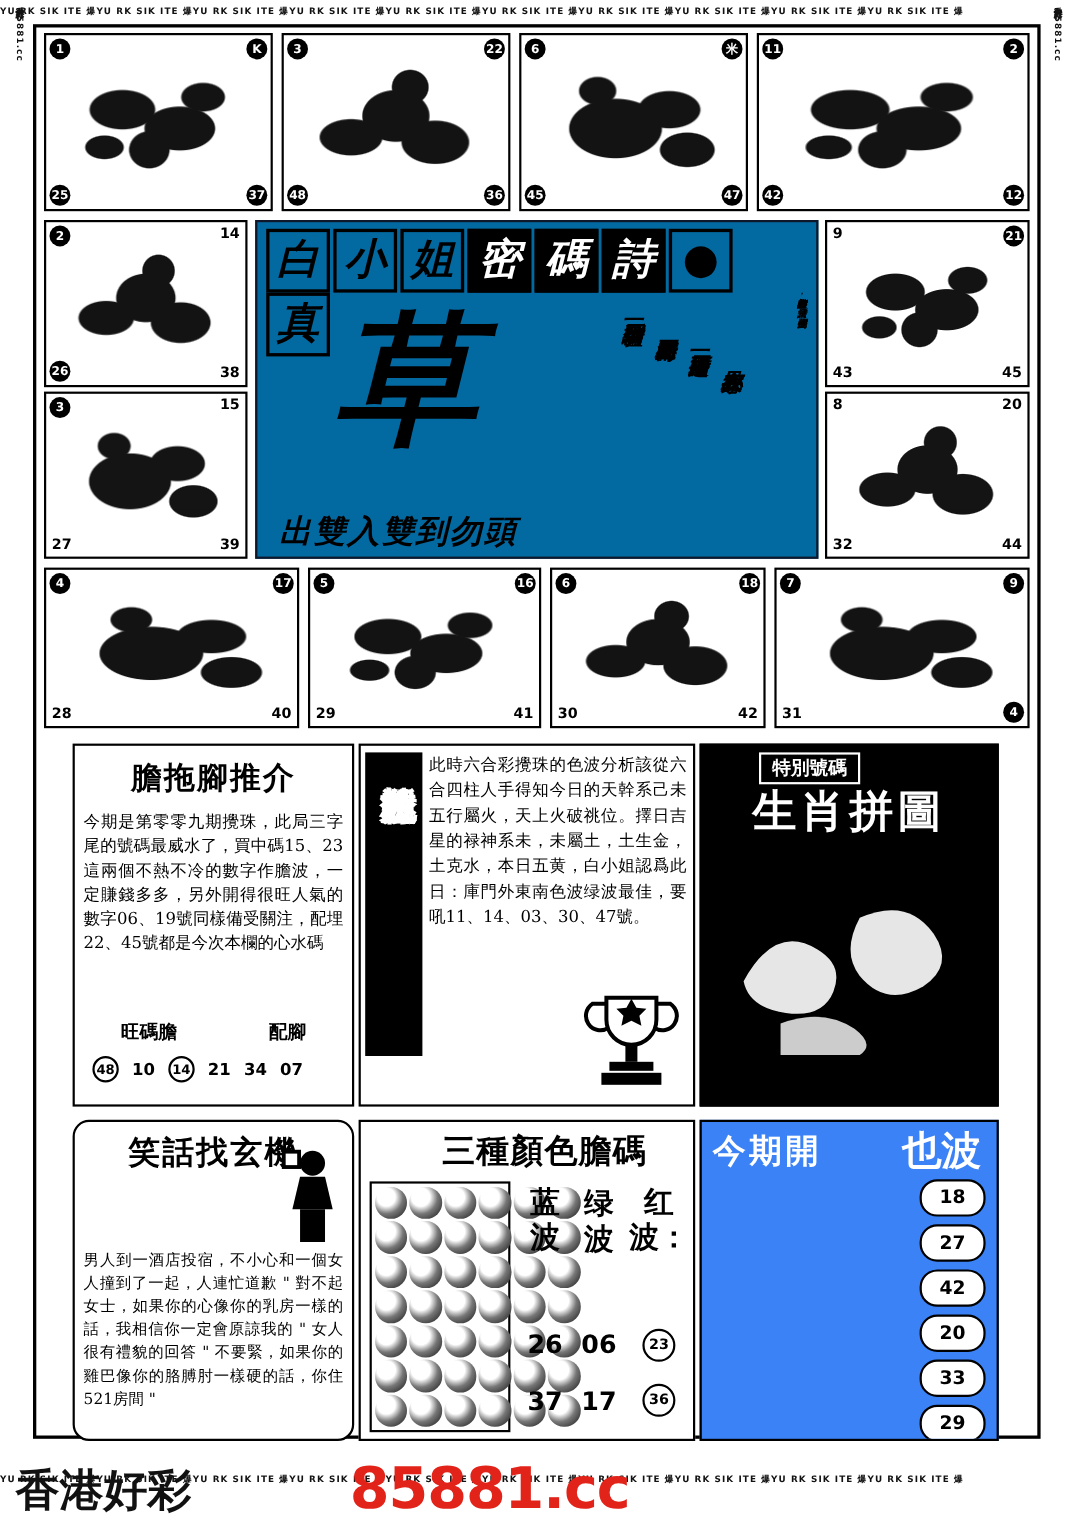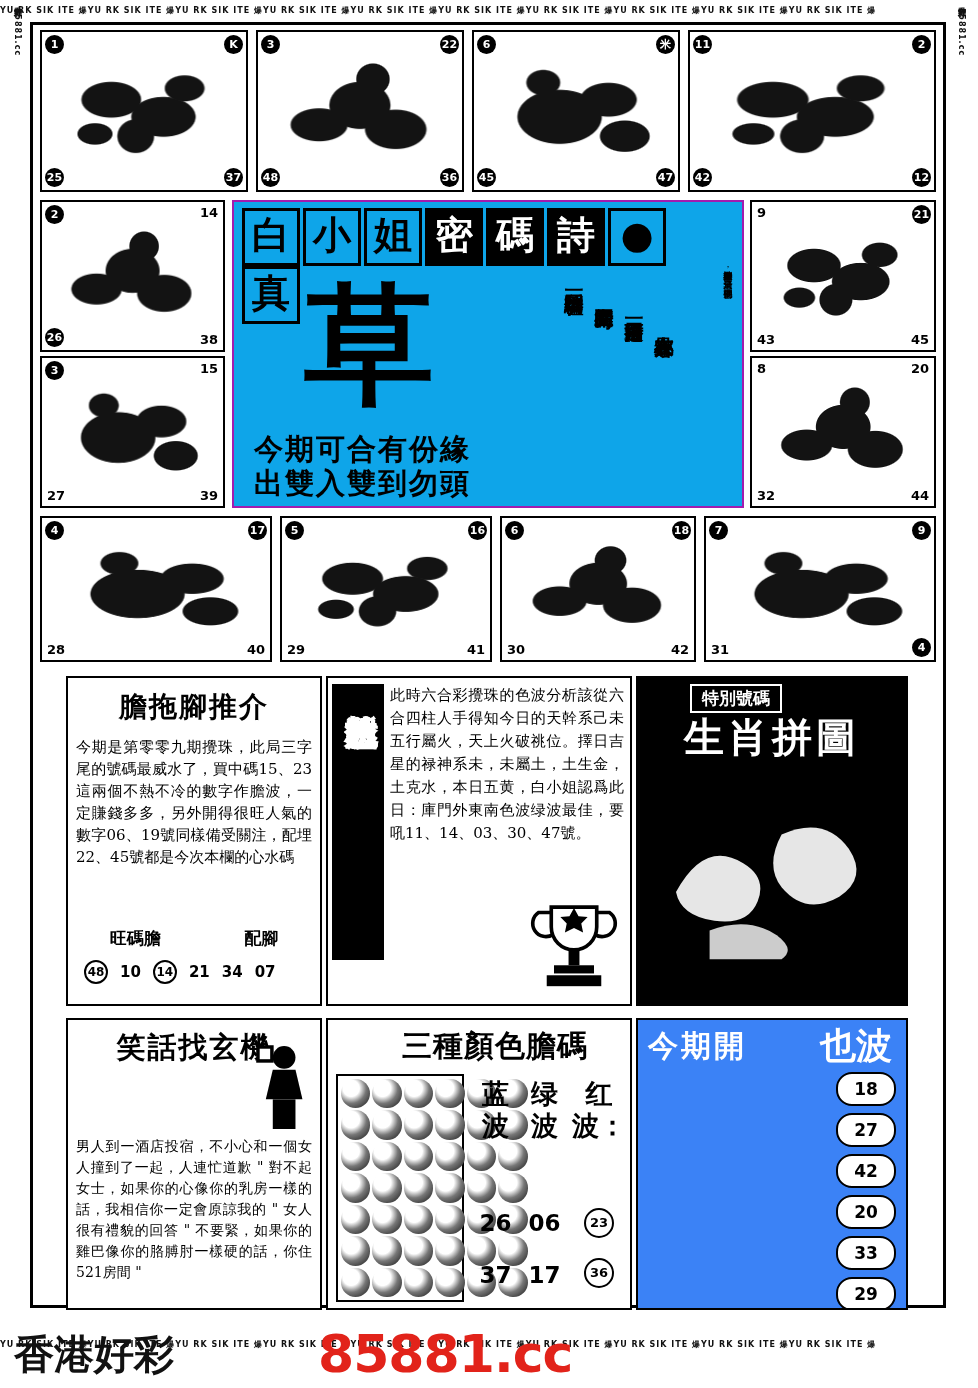--- a/index.html
+++ b/index.html
@@ -44,21 +44,21 @@
         radial-gradient(ellipse at 25% 62%, #000 0 16%, transparent 17%),
         radial-gradient(ellipse at 72% 66%, #000 0 18%, transparent 19%),
         radial-gradient(ellipse at 58% 22%, #000 0 12%, transparent 13%);}
   .art.c{background:
         radial-gradient(ellipse at 40% 55%, #000 0 30%, transparent 31%),
         radial-gradient(ellipse at 70% 40%, #000 0 17%, transparent 18%),
         radial-gradient(ellipse at 30% 25%, #000 0 10%, transparent 11%),
         radial-gradient(ellipse at 80% 72%, #000 0 13%, transparent 14%);}
 
   
-  .poster{position:absolute;border:2px solid #a21caf;box-sizing:border-box;overflow:hidden;background:#0ea5e9;}
+  .poster{position:absolute;border:2px solid #0f172a;box-sizing:border-box;overflow:hidden;background:#0369a1;font-style:italic;}
   .poster-title{position:absolute;left:8px;top:6px;width:430px;height:62px;}
   .pt-char{display:inline-block;border:3px solid #000;width:52px;height:52px;line-height:48px;text-align:center;
            font-size:38px;font-weight:bold;font-family:"DejaVu Serif","Liberation Serif",serif;margin-right:3px;}
   .pt-char.inv{background:#000;color:#fff;}
   .big-char{position:absolute;left:70px;top:78px;font-size:130px;line-height:130px;font-weight:bold;
             font-family:"DejaVu Serif","Liberation Serif",serif;}
   .vcol{position:absolute;writing-mode:vertical-rl;font-family:"DejaVu Serif","Liberation Serif",serif;font-weight:bold;}
   .poster-foot{position:absolute;left:20px;bottom:6px;font-size:29px;font-weight:bold;line-height:34px;
                font-family:"DejaVu Serif","Liberation Serif",serif;letter-spacing:2px;}
 
@@ -154,21 +154,20 @@
     </div>
     <div class="big-char">草</div>
 
     <div class="vcol" style="right:154px;top:78px;height:180px;font-size:19px;">三倒騎驢稱一仙</div>
     <div class="vcol" style="right:124px;top:92px;height:180px;font-size:19px;">五叉歸時門衛在</div>
     <div class="vcol" style="right:94px;top:106px;height:180px;font-size:19px;">雨邊插刀一路行</div>
     <div class="vcol" style="right:64px;top:120px;height:180px;font-size:19px;">人在异鄉心在家</div>
     <div class="vcol" style="right:8px;top:62px;height:90px;font-size:9px;font-weight:normal;line-height:12px;">白小姐特別來數神童數請詩，只要清邊請意，便提圖中找到密碼。</div>
 
     <div class="poster-foot">
-      <div>今期可合有份緣</div>
       <div>出雙入雙到勿頭</div>
     </div>
   </div>
 
   <div class="cell" style="left:750px;top:200px;width:186px;height:152px;">
     <div class="art"></div>
     <div class="numplain tl">9</div>
     <div class="num tr">21</div>
     <div class="numplain bl">43</div>
     <div class="numplain br">45</div>
@@ -251,21 +250,21 @@
     <div style="position:absolute;left:14px;top:92px;right:14px;bottom:14px;overflow:hidden;background:#000;">
       <div class="noise" style="opacity:.55;"></div>
       <svg viewBox="0 0 100 70" width="100%" height="100%" style="position:absolute;inset:0;">
         <path d="M10 40 q12 -22 28 -12 q10 6 6 16 q-4 10 -18 8 q-14 -2 -16 -12z" fill="#fff" opacity=".9"></path>
         <path d="M54 16 q18 -8 28 6 q8 12 -4 20 q-14 8 -24 -4 q-7 -9 0 -22z" fill="#fff" opacity=".9"></path>
         <path d="M24 56 q16 -6 28 2 q8 6 2 10 l-30 0z" fill="#fff" opacity=".8"></path>
       </svg>
     </div>
   </div>
 
-  <div class="panel" style="left:66px;top:1018px;width:256px;height:292px;">
+  <div class="panel" style="left:66px;top:1018px;width:256px;height:292px;border-radius:15px;">
     <div class="panel-hd" style="margin:8px 6px 2px;font-size:29px;letter-spacing:2px;">笑話找玄機</div>
     <svg viewBox="0 0 70 110" width="62" height="96" style="position:absolute;right:4px;top:20px;">
       <circle cx="34" cy="20" r="13" fill="#000"></circle>
       <path d="M21 34 h26 l8 34 h-42 z" fill="#000"></path>
       <path d="M21 68 h26 v34 h-26 z" fill="#000"></path>
       <rect x="2" y="6" width="20" height="20" fill="#000"></rect>
       <rect x="6" y="10" width="12" height="12" fill="#fff"></rect>
     </svg>
     <div class="body-cn" style="position:absolute;left:8px;right:8px;top:116px;font-size:14px;line-height:21px;">男人到一酒店投宿，不小心和一個女人撞到了一起，人連忙道歉 " 對不起女士，如果你的心像你的乳房一樣的話，我相信你一定會原諒我的 " 女人很有禮貌的回答 " 不要緊，如果你的雞巴像你的胳膊肘一樣硬的話，你住521房間 "</div>
   </div>

